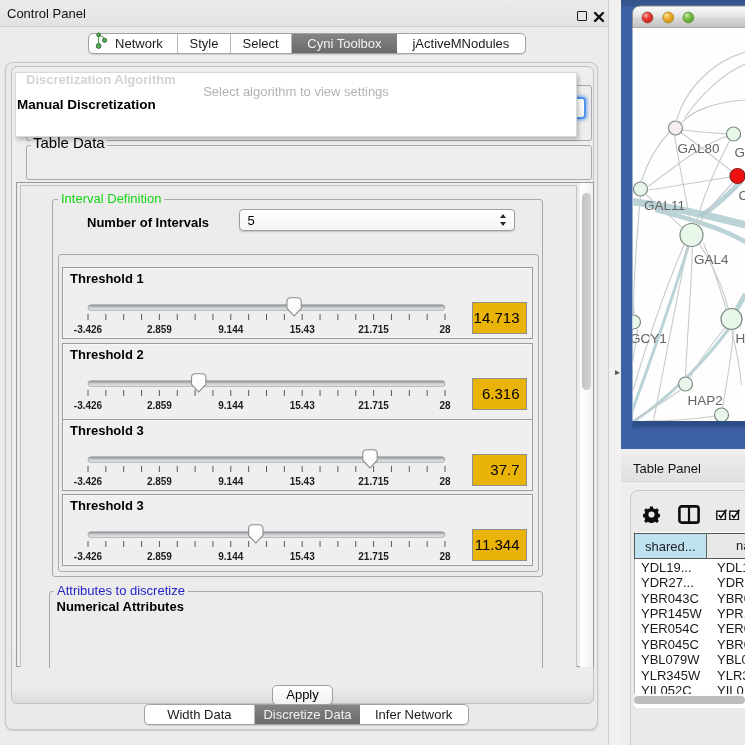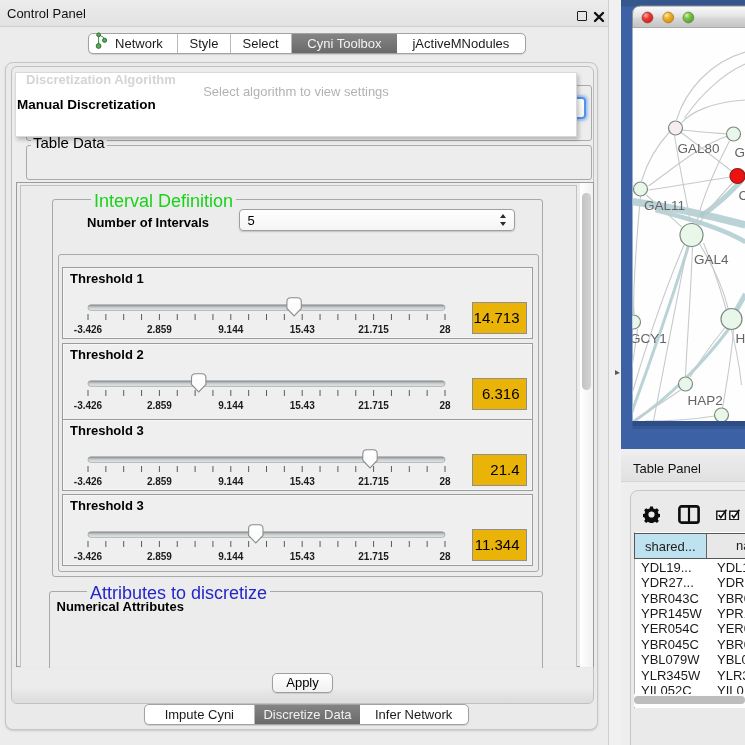--- a/index.html
+++ b/index.html
@@ -6,31 +6,31 @@
 .abs { position:absolute; }
 #root { position:relative; width:745px; height:745px; background:#f1f1f1; }
 #leftwin { left:0; top:0; width:609px; height:745px; background:#ececec; }
 .wtitle { background:linear-gradient(#ececec,#e2e2e2); border-bottom:1px solid #cfcfcf; }
 .tabbar { background:#fff; border:1px solid #a2a2a2; border-radius:5px; display:flex; overflow:hidden;
   font-size:13px; color:#1a1a1a; box-shadow:0 1px 1px rgba(0,0,0,0.12); }
 .tabbar .seg { display:flex; align-items:center; justify-content:center; border-right:1px solid #b9b9b9; }
 .tabbar .seg:last-child { border-right:none; }
 .tabbar .dark { background:linear-gradient(#848484,#6a6a6a); color:#f2f2f2; border-right:none; }
 .grp { border:1px solid #a9a9a9; border-radius:3px; }
-.gtitle { position:absolute; top:-8px; font-size:18px; background:#ececec; padding:0 3px; white-space:nowrap;margin-left:33px; }
+.gtitle { position:absolute; top:-8px; font-size:13px; background:#ececec; padding:0 3px; white-space:nowrap; }
 .combo { background:linear-gradient(#ffffff,#f4f4f4); border:1px solid #9f9f9f; border-radius:4px;
   box-shadow:0 1px 1.5px rgba(0,0,0,0.18); font-size:13px; color:#000; display:flex; align-items:center; padding-left:8px; }
 .stepper { position:absolute; right:6px; top:50%; width:8px; height:14px; margin-top:-7px; }
 .stepper:before { content:""; position:absolute; left:0; top:1px; border-left:3.5px solid transparent; border-right:3.5px solid transparent; border-bottom:4.5px solid #2b2b2b; }
 .stepper:after { content:""; position:absolute; left:0; bottom:1px; border-left:3.5px solid transparent; border-right:3.5px solid transparent; border-top:4.5px solid #2b2b2b; }
 .tpanel { background:#efefef; border:1px solid #9c9c9c; box-shadow:0 0 0 1px #f6f6f6 inset; }
 .vbox { left:409px; top:33.5px; width:55px; height:32px; background:#eab308; border:1.5px solid #8f8f8f;
   font-size:15px; display:flex; align-items:center; justify-content:flex-end; padding-right:6.5px; }
 .btn { background:linear-gradient(#ffffff,#f1f1f1); border:1px solid #9f9f9f; border-radius:5px;
-  font-size:13px; display:flex; align-items:center; justify-content:center; box-shadow:0 1px 1px rgba(0,0,0,0.12); }
+  font-size:13px; display:flex; align-items:center; justify-content:center; box-shadow:0 1px 1px rgba(0,0,0,0.12);margin-top:12px; }
 </style></head>
 <body>
 <div id="root">
 
   <div id="leftwin" class="abs"></div>
   <div class="abs wtitle" style="left:0;top:0;width:607.5px;height:27px"></div>
   <div class="abs" style="left:7px;top:6px;font-size:13px;color:#111">Control Panel</div>
   <div class="abs" style="left:577px;top:11px;width:10px;height:10px;border:1.6px solid #1c1c1c;border-radius:1px"></div>
   <svg class="abs" style="left:593px;top:11px;width:12px;height:12px" viewBox="0 0 12 12">
       <path d="M2 2 L10 10 M10 2 L2 10" stroke="#111" stroke-width="2.4" stroke-linecap="round"></path>
@@ -215,21 +215,21 @@
           <text x="96.4" y="41.5" text-anchor="middle">2.859</text>
           <text x="167.8" y="41.5" text-anchor="middle">9.144</text>
           <text x="239.2" y="41.5" text-anchor="middle">15.43</text>
           <text x="310.6" y="41.5" text-anchor="middle">21.715</text>
           <text x="382.0" y="41.5" text-anchor="middle">28</text>
         </g>
 <path transform="translate(307.0,0)" d="M -7.2,10.8 Q -7.2,6.8 -3.2,6.8 L 3.2,6.8 Q 7.2,6.8 7.2,10.8 L 7.2,17.5 L 0,25 L -7.2,17.5 Z" fill="#fcfcfc" stroke="#8d8d8d" stroke-width="1.1"></path>
 <path transform="translate(307.0,0)" d="M -5.8,10.8 Q -5.8,8.2 -3.2,8.2 L 3.2,8.2 Q 5.8,8.2 5.8,10.8 L 5.8,12 L -5.8,12 Z" fill="#ffffff" opacity="0.9"></path>
 </svg>
 <div class="abs vbox">
-        <span>21.4</span>
+        <span>37.7</span>
       </div>
 </div>
 <div class="abs tpanel" style="left:62px;top:494px;width:471px;height:72px">
 <div class="abs" style="left:7px;top:3px;font-weight:bold;font-size:13px">Threshold 3</div>
 <svg class="abs" style="left:0px;top:23px;width:470px;height:46px" viewBox="0 0 470 46">
 <defs>
           <linearGradient id="tg" x1="0" y1="0" x2="0" y2="1">
 <stop offset="0" stop-color="#83878a"></stop>
             <stop offset="0.4" stop-color="#c3c6c8"></stop>
             <stop offset="1" stop-color="#eceeee"></stop>
@@ -276,21 +276,21 @@
 </div>
 
   <div class="abs grp" style="left:48.5px;top:591px;width:494px;height:100px"></div>
   <div class="abs gtitle" style="left:54px;top:583px;color:#2525cc">Attributes to discretize</div>
   <div class="abs" style="left:56.5px;top:599px;font-size:13px;font-weight:bold">Numerical Attributes</div>
 
   <div class="abs" style="left:12px;top:668px;width:581px;height:35px;background:linear-gradient(#ececec 55%,#dedede 92%);border-bottom-left-radius:6px;border-bottom-right-radius:6px"></div>
   <div class="abs btn" style="left:272px;top:673px;width:61px;height:19.5px">Apply</div>
 
   <div class="abs tabbar" style="left:143.5px;top:704px;width:325px;height:21px">
-    <div class="seg" style="width:111px">Impute Cyni</div>
+    <div class="seg" style="width:111px">Width Data</div>
     <div class="seg dark" style="width:105px">Discretize Data</div>
     <div class="seg" style="width:108px">Infer Network</div>
   </div>
 
   <div class="abs" style="left:607.5px;top:0;width:13px;height:745px;background:#f1f1f1;border-left:1px solid #cfcfcf"></div>
   <svg class="abs" style="left:614px;top:369px;width:7px;height:7px" viewBox="0 0 7 7">
       <path d="M1 6 L1 1 L6 4 Z" fill="#5a5a5a"></path>
     </svg>
 
   <svg class="abs" style="left:620.5px;top:0px;width:124.5px;height:449px" viewBox="620.5 0 124.5 449">

